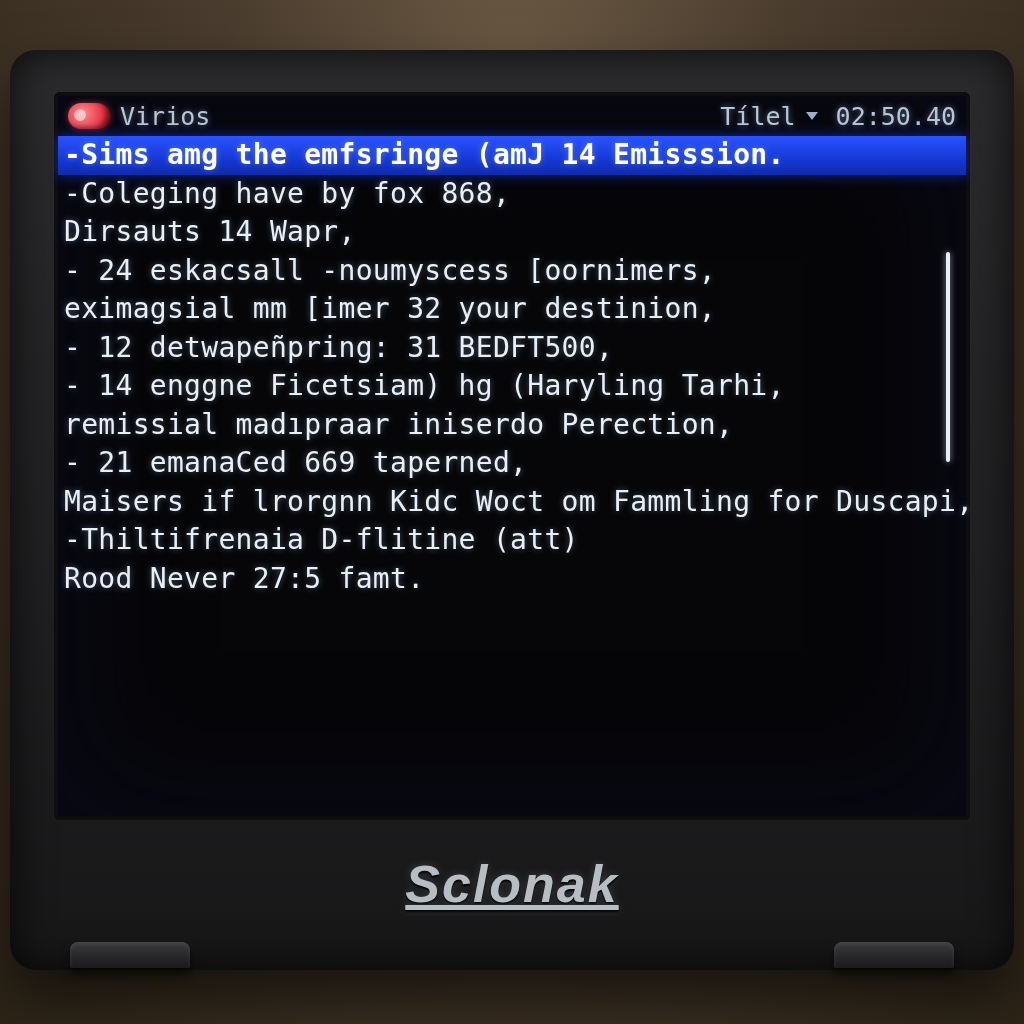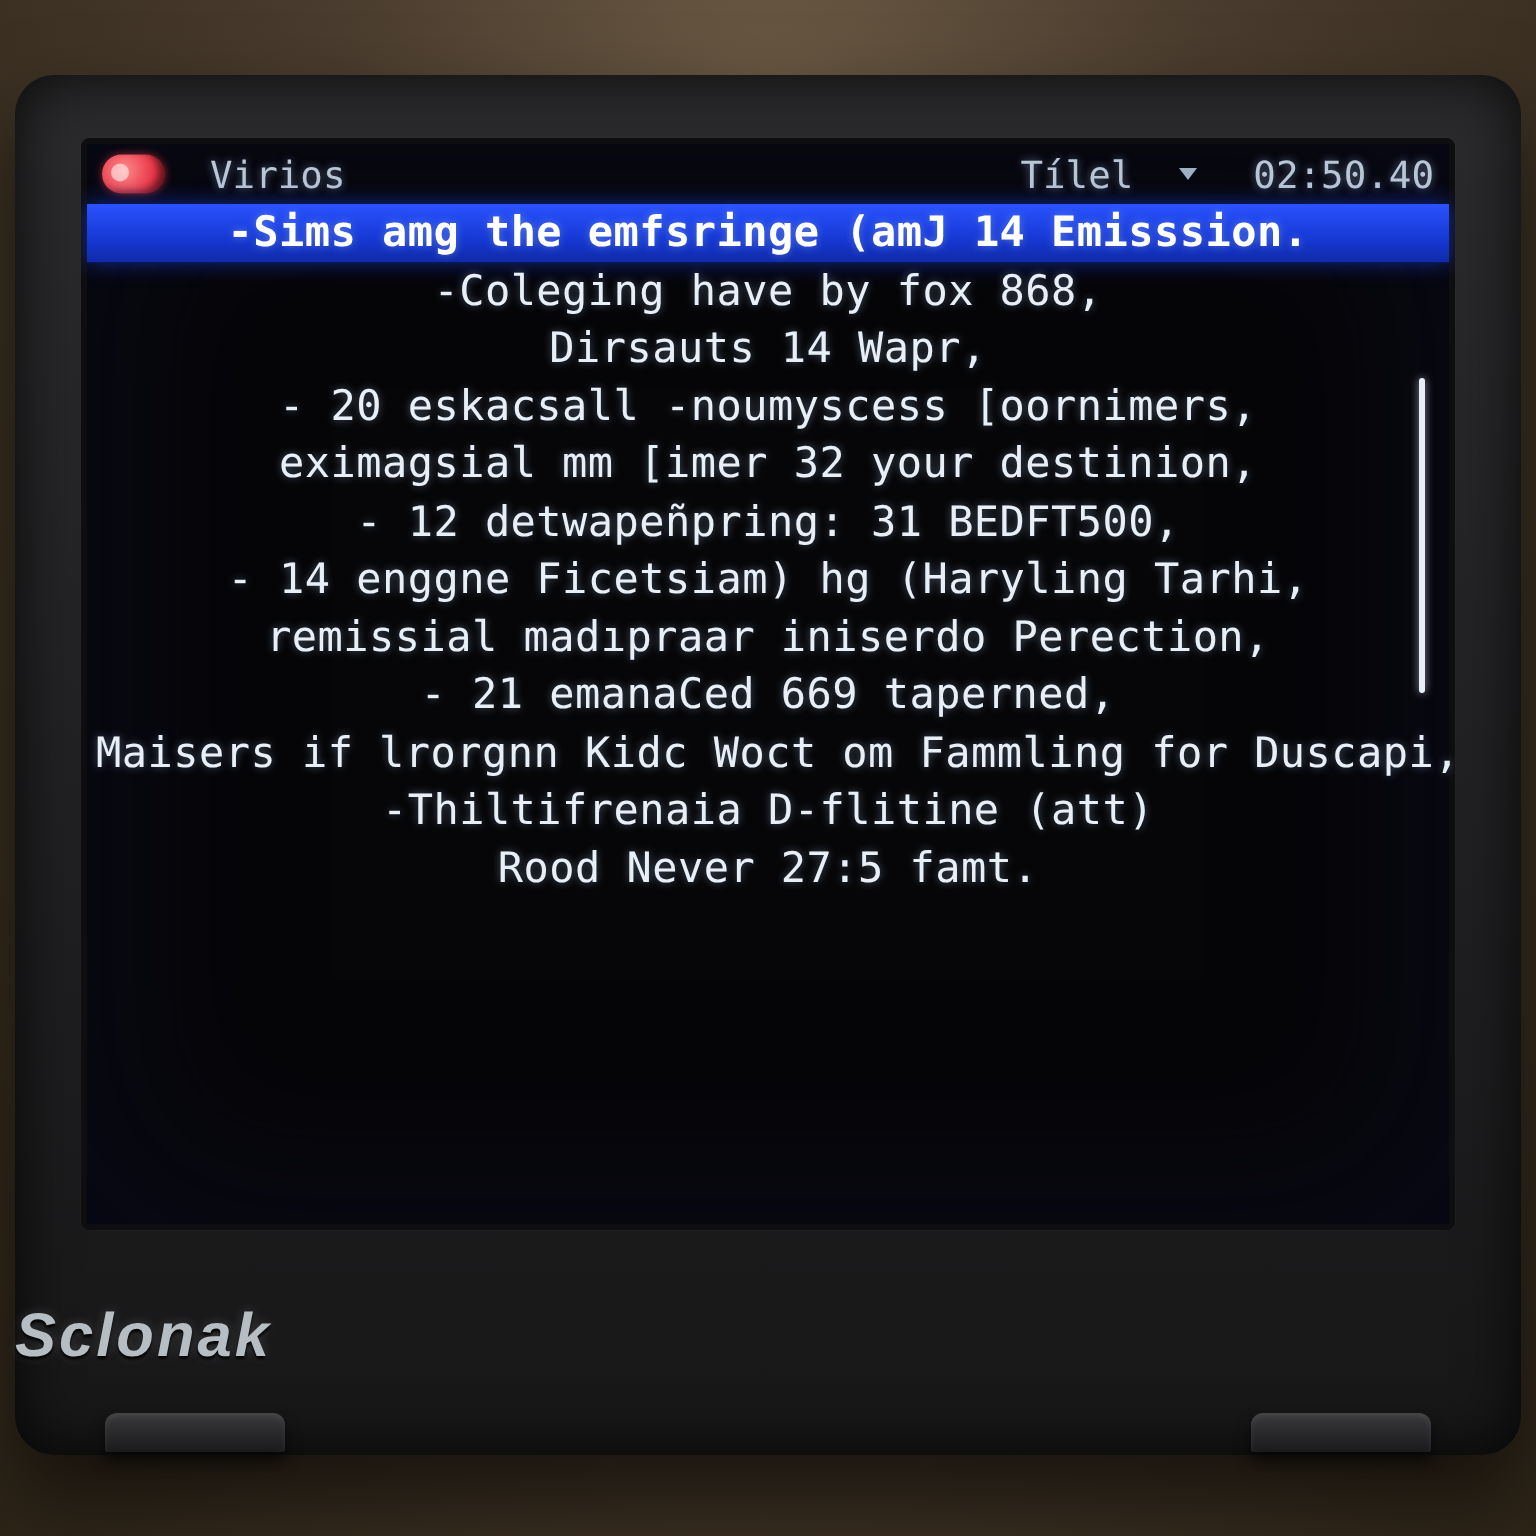--- a/index.html
+++ b/index.html
@@ -55,21 +55,20 @@
   
   .titlebar {
     display: flex;
     align-items: center;
     height: 40px;
     padding: 0 10px;
     color: #b9c6d6;
     font-size: 25px;
     font-weight: 500;
     text-shadow: 0 0 6px rgba(140,170,210,0.6);
-    gap: 20px;
   }
   .titlebar .app-icon {
     width: 42px;
     height: 26px;
     margin-right: 10px;
     border-radius: 14px;
     background: radial-gradient(circle at 35% 40%, #ff8a8a 0%, #e83a4a 60%, #9c1522 100%);
     box-shadow: 0 0 6px rgba(232,58,74,0.6), inset -4px -2px 4px rgba(0,0,0,0.4);
     position: relative;
   }
@@ -102,21 +101,20 @@
     color: #e9eff6;
     white-space: nowrap;
     letter-spacing: 0.3px;
     text-shadow: 0 0 6px rgba(160,190,230,0.45);
     position: relative;
   }
   .row {
     padding: 0 6px 0 6px;
     height: 38.5px;
     display: block;
-    text-align: center;
   }
   .row.selected {
     background: linear-gradient(180deg, #2a53ff 0%, #1638d4 60%, #102aa8 100%);
     color: #ffffff;
     box-shadow: 0 0 14px rgba(30,70,255,0.55);
     font-weight: 600;
   }
   
   .scroll-indicator {
     position: absolute;
@@ -126,30 +124,31 @@
     height: 210px;
     background: #e8eef5;
     box-shadow: 0 0 6px rgba(230,240,255,0.6);
     border-radius: 2px;
   }
   
   .brand {
     position: absolute;
     left: 0; right: 0;
     bottom: 56px;
-    text-align: left;
+    text-align: center;
     color: #b6bdc3;
     font-family: "Trebuchet MS", "Segoe UI", sans-serif;
-    font-size: 41px;
+    font-size: 52px;
     font-weight: 700;
     font-style: italic;
     letter-spacing: 2px;
     text-shadow:
       0 2px 2px rgba(0,0,0,0.9),
       0 0 8px rgba(200,210,220,0.2);
+    text-decoration: underline;
   }
   
   .hinge-left, .hinge-right {
     position: absolute;
     bottom: 2px;
     width: 120px;
     height: 26px;
     background: linear-gradient(180deg, #3a3a3c 0%, #1a1a1c 100%);
     border-radius: 8px 8px 2px 2px;
     box-shadow: inset 0 2px 4px rgba(255,255,255,0.08), 0 6px 10px rgba(0,0,0,0.6);
@@ -172,21 +171,21 @@
           <span class="spacer"></span>
           <span class="right-label">Tílel</span>
           <span class="dropdown-caret"></span>
           <span class="clock">02:50.40</span>
         </div>
 
         <div class="listing" id="listing">
             <div class="row selected">-Sims amg the emfsringe (amJ 14 Emisssion.</div>
             <div class="row">-Coleging have by fox 868,</div>
             <div class="row">Dirsauts 14 Wapr,</div>
-            <div class="row"> - 20 eskacsall -noumyscess [oornimers,</div>
+            <div class="row"> - 24 eskacsall -noumyscess [oornimers,</div>
             <div class="row">eximagsial mm [imer 32 your destinion,</div>
             <div class="row"> - 12 detwapeñpring: 31 BEDFT500,</div>
             <div class="row"> - 14 enggne Ficetsiam) hg (Haryling Tarhi,</div>
             <div class="row">remissial madıpraar iniserdo Perection,</div>
             <div class="row"> - 21 emanaCed 669 taperned,</div>
             <div class="row">Maisers if lrorgnn Kidc Woct om Fammling for Duscapi,</div>
             <div class="row">-Thiltifrenaia D-flitine (att)</div>
             <div class="row">Rood Never 27:5 famt.</div>
           </div>
 

